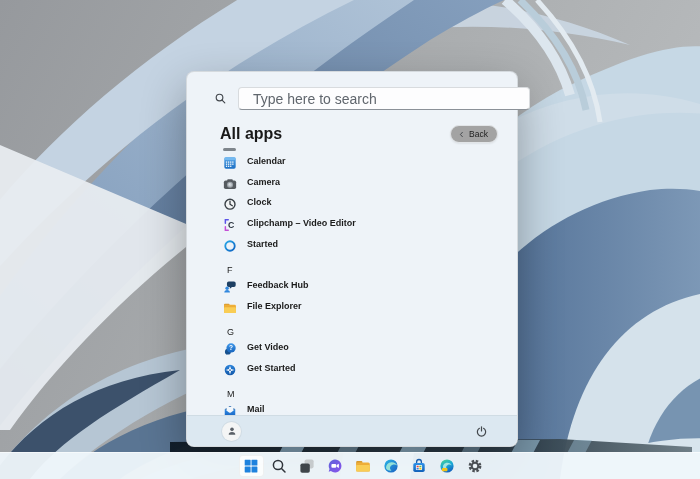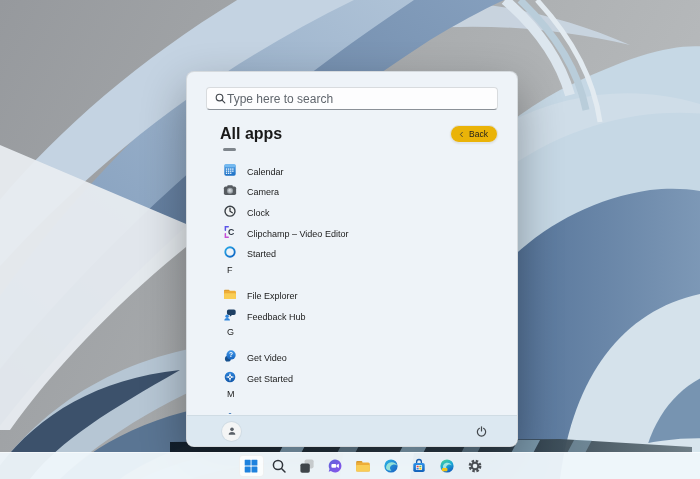--- a/index.html
+++ b/index.html
@@ -26,35 +26,36 @@
   .start-menu{
     position:absolute;left:186px;top:71px;width:332px;height:376px;z-index:4;
     background:#eef3f8;border:1px solid rgba(0,0,0,0.10);border-radius:8px;
     box-shadow:0 18px 45px rgba(0,0,0,0.32);
     display:flex;flex-direction:column;box-sizing:border-box;
   }
   .search-wrap{margin:15px 19px 0;position:relative;}
   .search-input{
     width:100%;box-sizing:border-box;height:23px;
     border:1px solid #d8dbde;border-bottom:1.5px solid #8b9198;border-radius:4px;
-    background:#fdfdfe;padding:0 8px 0 20px;font-size:12px;color:#222;outline:none;
+    background:#fdfdfe;padding:0 8px 0 14px;font-size:14px;color:#222;outline:none;
     font-family:inherit;
+    margin-left:32px;
   }
   .search-input::placeholder{color:#60666d;}
   .search-icon{position:absolute;left:8px;top:5px;width:13px;height:13px;}
   .list-header{display:flex;align-items:center;justify-content:space-between;margin:15px 19px 0 33px;}
   .all-apps{font-size:16px;font-weight:700;color:#191919;}
   .back-btn{
-    display:flex;align-items:center;gap:4px;background:#eab308;border:1px solid #e2e5e8;
+    display:flex;align-items:center;gap:4px;background:#a3a3a3;border:1px solid #e2e5e8;
     border-radius:11px;padding:3px 9px 3px 7px;font-size:8.5px;color:#1d1d1d;
     box-shadow:0 1px 2px rgba(0,0,0,0.07);cursor:default;
   }
   .back-btn svg{width:7px;height:7px;display:block;}
   .app-list{flex:1;overflow:hidden;margin:5px 0 0 36px;}
-  .app-item{display:flex;align-items:flex-end;gap:10px;height:20.7px;}
+  .app-item{display:flex;align-items:flex-start;gap:10px;height:20.7px;font-weight:bold;}
   .app-item svg{width:14px;height:14px;flex:0 0 auto;display:block;}
   .app-label{font-size:9px;color:#1b1b1b;}
   .section-row{display:flex;align-items:center;height:20.7px;padding-left:4px;}
   .section-label{font-size:9px;color:#1b1b1b;}
   .partial-row{height:8px;display:flex;align-items:flex-start;}
   .partial-dash{width:13px;height:3px;border-radius:1.5px;background:#7e858c;}
   .menu-footer{
     height:30px;background:#dce8f1;border-top:1px solid rgba(0,0,0,0.05);
     border-radius:0 0 8px 8px;display:flex;align-items:center;justify-content:space-between;
     padding:0 27px 0 35px;
@@ -375,29 +376,29 @@
     <svg>
           <use href="#ic-cortana"></use>
         </svg>
     <span class="app-label">Started</span>
   </div>
       <div class="section-row">
     <span class="section-label">F</span>
   </div>
       <div class="app-item">
     <svg>
+          <use href="#ic-feedback-hub"></use>
+        </svg>
+    <span class="app-label">Feedback Hub</span>
+  </div>
+      <div class="app-item">
+    <svg>
           <use href="#ic-file-explorer"></use>
         </svg>
     <span class="app-label">File Explorer</span>
-  </div>
-      <div class="app-item">
-    <svg>
-          <use href="#ic-feedback-hub"></use>
-        </svg>
-    <span class="app-label">Feedback Hub</span>
   </div>
       <div class="section-row">
     <span class="section-label">G</span>
   </div>
       <div class="app-item">
     <svg>
           <use href="#ic-get-help"></use>
         </svg>
     <span class="app-label">Get Video</span>
   </div>

